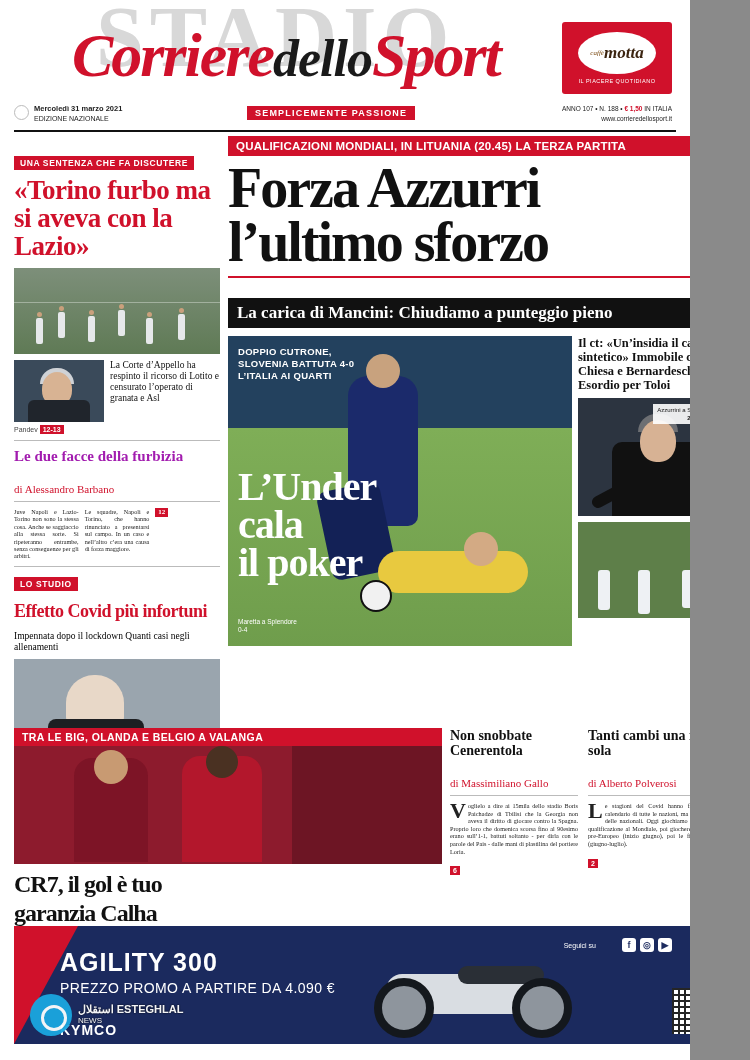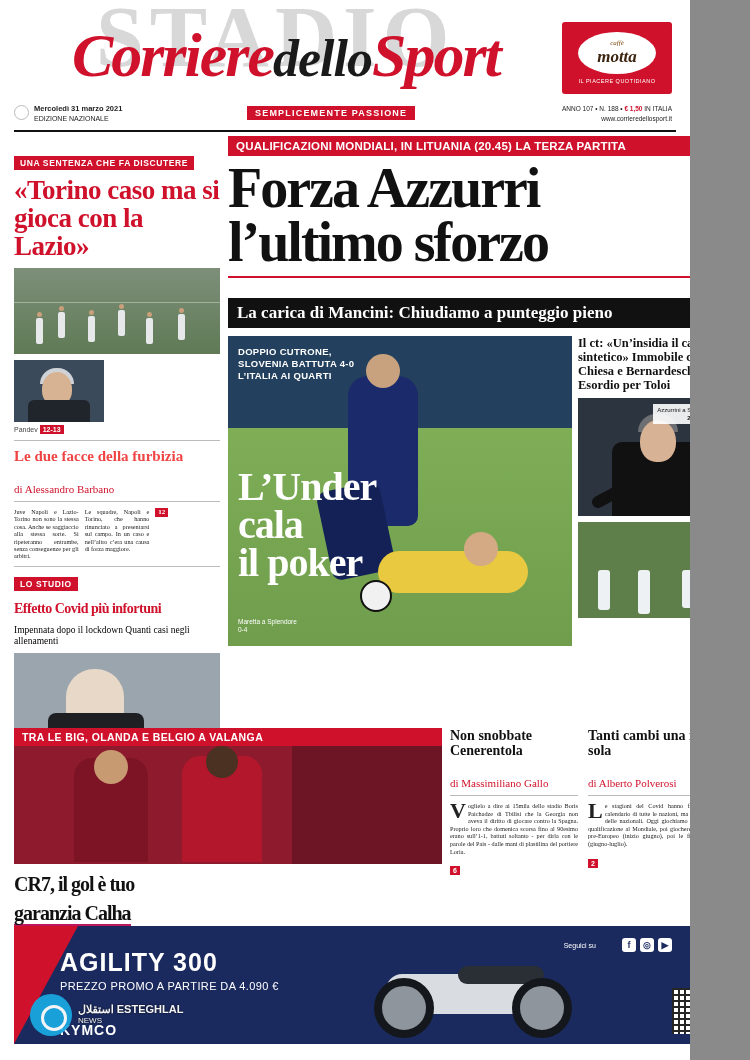--- a/index.html
+++ b/index.html
@@ -19,21 +19,21 @@
     font-family:"Liberation Serif",serif;font-weight:bold;font-style:italic;margin-left:46px;
   }
   .logo .c1{font-size:62px;color:#d0112b;letter-spacing:-2px;}
   .logo .c2{font-size:52px;color:#1a1a1a;letter-spacing:-1px;}
   .logo .c3{font-size:62px;color:#d0112b;letter-spacing:-2px;}
   .motta{
     position:absolute;top:22px;right:18px;width:110px;height:72px;background:#d0112b;
     border-radius:3px;display:flex;align-items:center;justify-content:center;flex-direction:column;
   }
   .motta .bean{width:78px;height:42px;background:#fff;border-radius:50%;
-     display:flex;align-items:center;justify-content:center;flex-direction:column;}
+     display:flex;align-items:center;justify-content:center;flex-direction:row;}
   .motta .caffe{font-size:7px;color:#7a4a12;font-family:"Liberation Serif",serif;font-style:italic;}
   .motta .mname{font-size:17px;color:#3b2410;font-family:"Liberation Serif",serif;font-weight:bold;font-style:italic;}
   .motta .tag{font-size:5.5px;color:#fff;margin-top:4px;letter-spacing:.5px;}
   .mast-meta{position:absolute;top:104px;left:0;width:100%;height:22px;}
   .mast-meta .left{position:absolute;left:34px;top:0;font-size:7px;color:#222;line-height:10px;}
   .mast-meta .left b{font-size:7.5px;}
   .mast-meta .circle{position:absolute;left:14px;top:1px;width:13px;height:13px;border:1px solid #bbb;border-radius:50%;}
   .passione{position:absolute;left:247px;top:2px;background:#d0112b;color:#fff;font-size:9px;
     font-weight:bold;letter-spacing:1.2px;padding:2px 8px;}
   .mast-meta .right{position:absolute;right:18px;top:0;font-size:6.5px;color:#222;text-align:right;line-height:10px;}
@@ -54,21 +54,21 @@
   .figs{position:absolute;bottom:12%;left:0;right:0;height:40%;}
   .fig{position:absolute;bottom:0;width:7px;height:26px;background:#e6e8ea;border-radius:2px;}
   .fig:before{content:"";position:absolute;top:-6px;left:1px;width:5px;height:5px;background:#caa07c;border-radius:50%;}
   .caption-box{position:relative;display:flex;gap:6px;margin-top:6px;}
   .portrait{width:90px;height:62px;background:#3a4a5a;position:relative;overflow:hidden;flex:0 0 auto;}
   .portrait .head{position:absolute;left:28px;top:12px;width:30px;height:34px;background:#d8b393;border-radius:50% 50% 45% 45%;}
   .portrait .hair{position:absolute;left:26px;top:8px;width:34px;height:16px;background:#cfd2d6;border-radius:16px 16px 0 0;}
   .portrait .suit{position:absolute;left:14px;bottom:0;width:62px;height:22px;background:#20252c;border-radius:6px 6px 0 0;}
   .cap-text{font-family:"Liberation Serif",serif;font-size:9.5px;line-height:11px;color:#111;}
   .pagemark{display:inline-block;background:#d0112b;color:#fff;font-size:7px;font-weight:bold;padding:1px 3px;margin-right:2px;}
-  .subhead{font-family:"Liberation Serif",serif;font-weight:bold;font-size:15px;line-height:16px;margin-top:7px;color:#ef4444;}
+  .subhead{font-family:"Liberation Serif",serif;font-weight:bold;font-size:15px;line-height:16px;margin-top:7px;color:#a21caf;}
   .byline{font-family:"Liberation Serif",serif;font-size:11px;color:#d0112b;margin-top:19px;}
   .hr-thin{height:1px;background:#bbb;margin:6px 0;}
   .body3{display:flex;gap:6px;margin-top:5px;}
   .body3 p{margin:0;font-family:"Liberation Serif",serif;font-size:6.2px;line-height:7.4px;
     text-align:justify;color:#222;width:33%;}
   .covid-photo{width:100%;height:92px;background:#9aa5ae;position:relative;overflow:hidden;margin-top:6px;}
   .covid-photo .kid{position:absolute;left:52px;top:16px;width:58px;height:62px;background:#e8d8c8;border-radius:28px 28px 20px 20px;}
   .covid-photo .shirt{position:absolute;left:34px;bottom:0;width:96px;height:32px;background:#1d1f22;border-radius:8px 8px 0 0;}
   .covid-photo .jeep{position:absolute;left:62px;bottom:6px;color:#fff;font-size:8px;font-weight:bold;}
   
@@ -98,35 +98,35 @@
     padding:2px 4px;text-align:center;line-height:8px;color:#111;}
   .mancini .coat{position:absolute;left:34px;bottom:0;width:96px;height:74px;background:#111;border-radius:10px 10px 0 0;}
   .mancini .face{position:absolute;left:62px;top:22px;width:36px;height:42px;background:#d7b294;border-radius:50% 50% 45% 45%;}
   .mancini .hair{position:absolute;left:60px;top:16px;width:40px;height:18px;background:#6d6f73;border-radius:18px 18px 0 0;}
   .mancini .arm{position:absolute;left:12px;bottom:16px;width:46px;height:12px;background:#111;transform:rotate(-28deg);border-radius:6px;}
   
   .bottom{position:absolute;top:592px;left:0;width:722px;}
   .bl-left{position:absolute;left:0;top:0;width:428px;}
   .cr7-strip{background:#d0112b;color:#fff;font-weight:bold;font-size:10.5px;letter-spacing:.4px;padding:3px 8px;}
   .cr7-photo{width:100%;height:118px;background:#8d1b2d;position:relative;overflow:hidden;}
-  .cr7-head{font-family:"Liberation Serif",serif;font-weight:bold;font-size:20px;line-height:29px;
+  .cr7-head{font-family:"Liberation Serif",serif;font-weight:bold;font-size:24px;line-height:29px;
     color:#111;margin-top:6px;letter-spacing:-1px;}
   .cr7-head .u{ -webkit-text-decoration:none;text-decoration:none;border-bottom:2px solid #be185d;}
   .cr7-sub{font-family:"Liberation Serif",serif;font-size:8.8px;line-height:10.5px;margin-top:5px;color:#111;}
   .cr7-cred{font-size:6px;color:#555;margin-top:4px;}
   .bl-mid{position:absolute;left:436px;top:0;width:128px;}
   .bl-right{position:absolute;left:574px;top:0;width:148px;}
   .colhead{font-family:"Liberation Serif",serif;font-weight:bold;font-size:14px;line-height:15px;color:#111;}
   .coltext{font-family:"Liberation Serif",serif;font-size:6.2px;line-height:7.6px;text-align:justify;margin-top:5px;color:#222;}
   .dropcap:first-letter{float:left;font-size:22px;line-height:18px;font-weight:bold;padding-right:2px;}
   
   .ad{position:absolute;left:14px;top:926px;width:722px;height:118px;background:#1b2a5e;overflow:hidden;}
   .ad .tri{position:absolute;left:0;top:0;width:0;height:0;border-top:118px solid #d0112b;border-right:64px solid transparent;}
   .ad h2{position:absolute;left:46px;top:22px;margin:0;color:#fff;font-size:25px;font-weight:bold;letter-spacing:1px;}
-  .ad .promo{position:absolute;left:46px;top:54px;color:#fff;font-size:11px;letter-spacing:.4px;}
+  .ad .promo{position:absolute;left:46px;top:54px;color:#fff;font-size:14px;letter-spacing:.4px;}
   .ad .kymco{position:absolute;left:46px;bottom:6px;color:#fff;font-size:14px;font-weight:bold;letter-spacing:1px;}
   .ad .seguici{position:absolute;right:140px;top:16px;color:#fff;font-size:7px;}
   .ad .socials{position:absolute;right:64px;top:12px;display:flex;gap:4px;}
   .ad .soc{width:14px;height:14px;background:#fff;border-radius:3px;color:#1b2a5e;font-size:9px;
     display:flex;align-items:center;justify-content:center;font-weight:bold;}
   .ad .qr{position:absolute;right:18px;bottom:10px;width:46px;height:46px;background:#fff;}
   .ad .qr i{display:block;width:100%;height:100%;
     background-image:
       linear-gradient(90deg,#000 2px,transparent 2px),
       linear-gradient(#000 2px,transparent 2px);
@@ -177,58 +177,59 @@
       <span>IN ITALIA</span><br>
       <span>www.corrieredellosport.it</span>
     </div>
   </div>
   <div class="rule"></div>
 
   <div class="cols">
 
     <div class="leftcol">
       <div class="kicker-red">UNA SENTENZA CHE FA DISCUTERE</div>
-      <div class="lead-red">«Torino caso ma si gioca con la Lazio»</div>
+      <div class="lead-red">«Torino furbo ma si aveva con la Lazio»</div>
 
       <div class="photo pitch" style="height:86px;margin-top:8px;">
         <div class="figs">
           <div class="fig" style="left:22px;"></div>
           <div class="fig" style="left:44px;bottom:6px;"></div>
           <div class="fig" style="left:74px;bottom:2px;"></div>
           <div class="fig" style="left:104px;bottom:8px;"></div>
           <div class="fig" style="left:132px;"></div>
           <div class="fig" style="left:164px;bottom:4px;"></div>
         </div>
       </div>
 
       <div class="caption-box">
         <div class="portrait">
           <div class="hair"></div>
           <div class="head"></div>
           <div class="suit"></div>
         </div>
+        <div class="cap-text">La Corte d’Appello ha respinto il ricorso di Lotito e censurato l’operato di granata e Asl</div>
       </div>
       <div style="margin-top:3px;font-size:7px;color:#444;">
         <span>Pandev</span>
         <span class="pagemark">12-13</span>
       </div>
 
       <div class="hr-thin"></div>
       <div class="subhead">Le due facce della furbizia</div>
       <div class="byline">di Alessandro Barbano</div>
       <div class="hr-thin"></div>
       <div class="body3">
         <p>Juve Napoli e Lazio-Torino non sono la stessa cosa. Anche se saggiaccio alla stessa sorte. Si ripeteranno entrambe, senza conseguenze per gli arbitri.</p>
         <p>Le squadre, Napoli e Torino, che hanno rinunciato a presentarsi sul campo. In un caso e nell’altro c’era una causa di forza maggiore.</p>
         <p><span class="pagemark">12</span></p>
       </div>
 
       <div class="hr-thin"></div>
       <div class="kicker-red">LO STUDIO</div>
-      <div class="lead-red" style="font-size:14px;line-height:23px;">Effetto Covid più infortuni</div>
+      <div class="lead-red" style="font-size:18px;line-height:29px;">Effetto Covid più infortuni</div>
       <div style="font-family:'Liberation Serif',serif;font-size:9.5px;line-height:11px;margin-top:5px;">Impennata dopo il lockdown Quanti casi negli allenamenti</div>
       <div class="covid-photo">
         <div class="kid"></div>
         <div class="shirt"></div>
         <div class="jeep">Jeep</div>
       </div>
       <div style="margin-top:3px;">
         <span class="pagemark">10-11</span>
       </div>
     </div>

